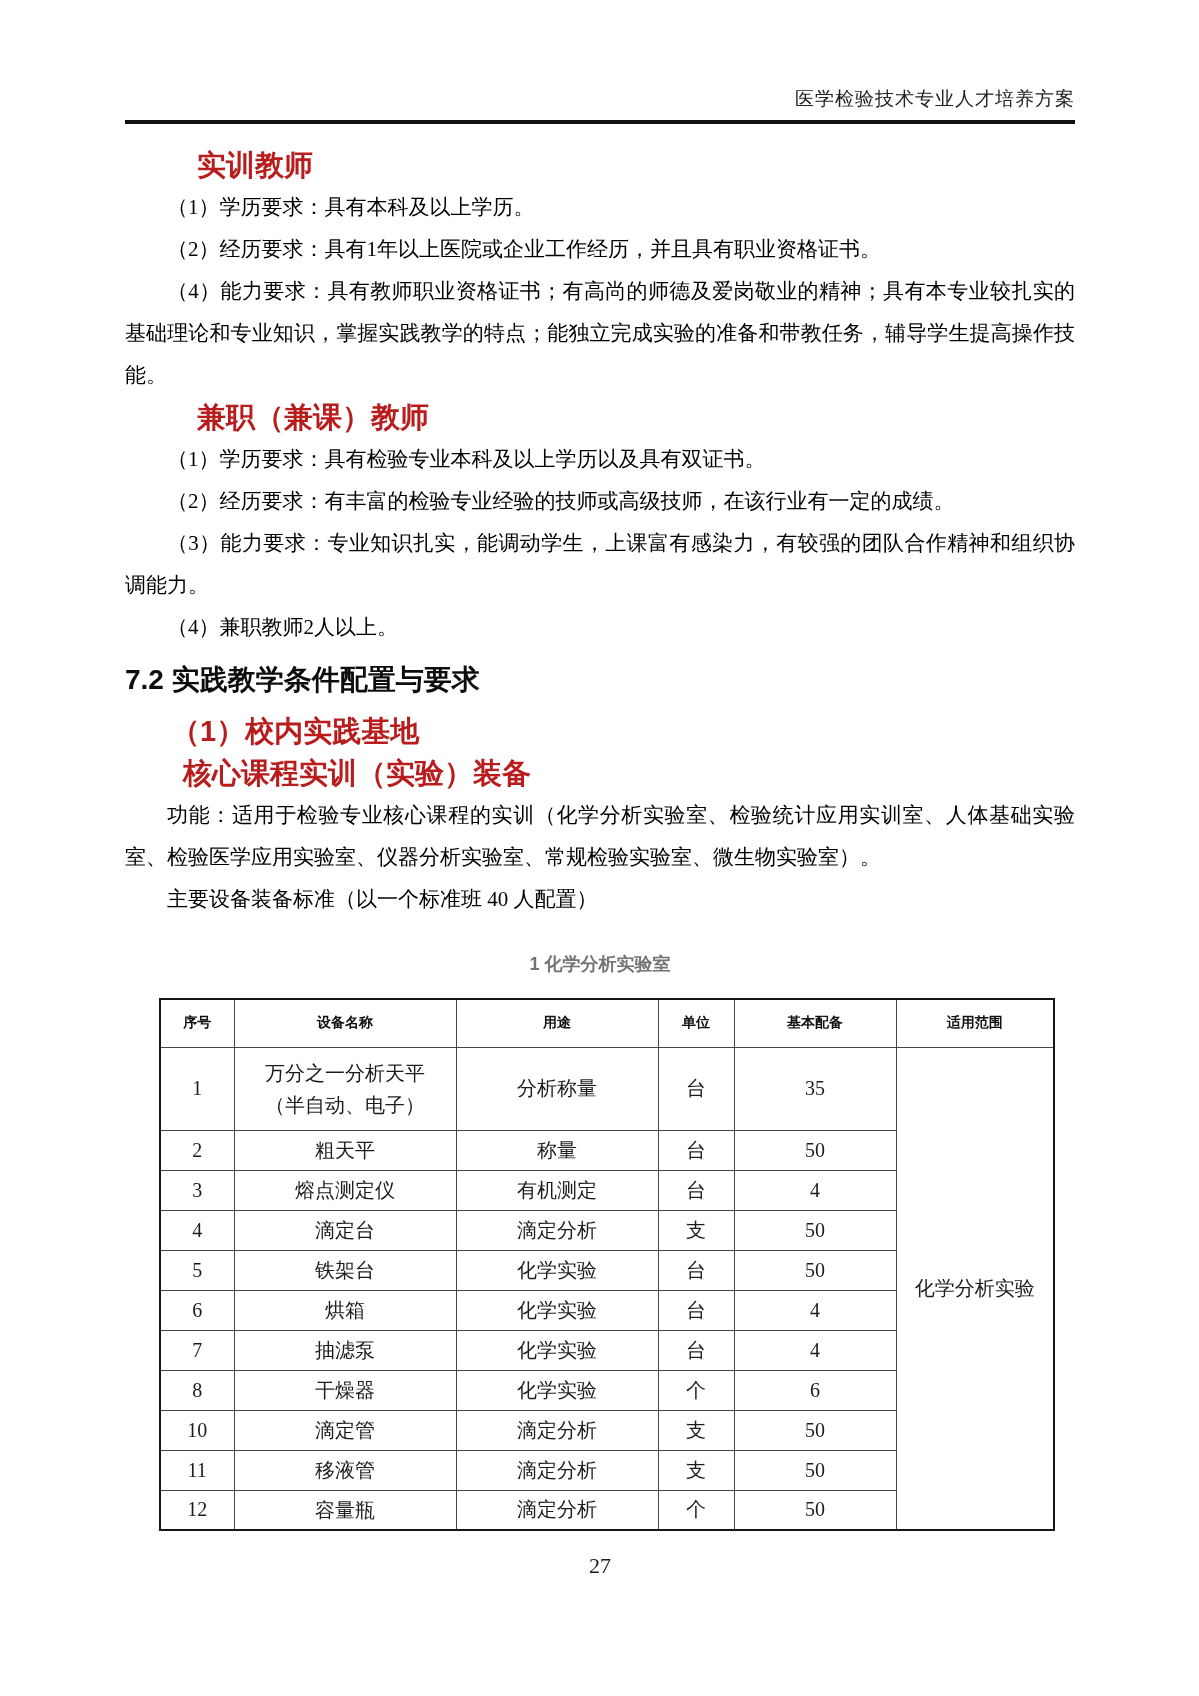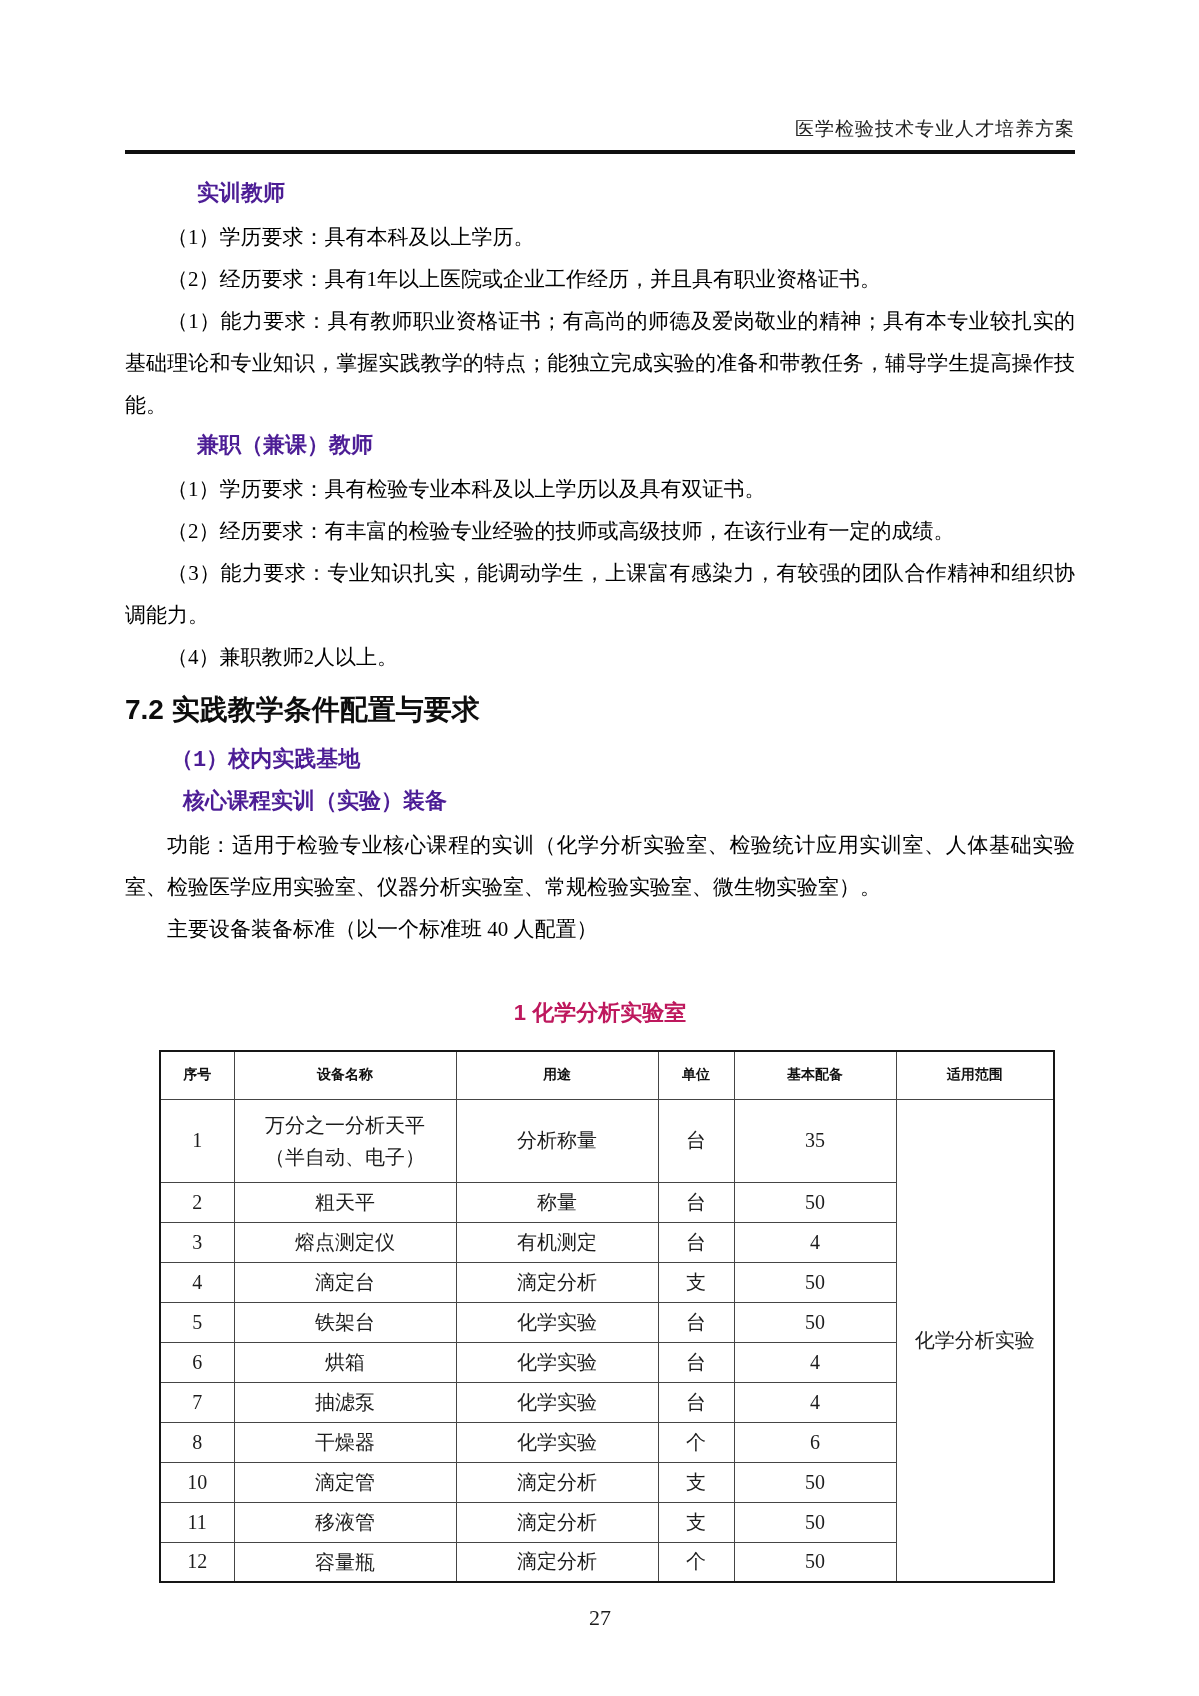--- a/index.html
+++ b/index.html
@@ -8,21 +8,21 @@
     position: relative;
     width: 1199px;
     height: 1696px;
     margin: 0 auto;
     background: #ffffff;
     color: #1c1c1c;
     font-family: "Liberation Serif", "DejaVu Serif", serif;
     overflow: hidden;
   }
   .content {
-    padding: 116px 124px 0 125px;
+    padding: 86px 124px 0 125px;
   }
   
   .doc-header {
     text-align: right;
     font-size: 19px;
     line-height: 26px;
     color: #222;
     letter-spacing: 1px;
   }
   .header-rule {
@@ -32,46 +32,46 @@
   }
   
   .para {
     font-size: 21px;
     line-height: 42px;
     text-indent: 42px;
     text-align: justify;
     color: #000000;
   }
   .sub-heading {
-    font-family: Liberation Mono, monospace;
-    font-weight: bold;
-    font-size: 22px;
+    font-family: Liberation Sans, sans-serif;
+    font-weight: bold;
+    font-size: 29px;
     line-height: 42px;
     text-indent: 72px;
-    color: #4c1d95;
+    color: #b91c1c;
   }
   .sub-heading.indent-sm { text-indent: 58px; }
   .sub-heading.indent-paren { text-indent: 46px; }
   .section-heading {
     font-family: "Liberation Sans", "DejaVu Sans", sans-serif;
     font-weight: bold;
     font-size: 28px;
     line-height: 40px;
     margin: 12px 0 10px 0;
     color: #0d0d0d;
   }
   
   .table-title {
     font-family: "Liberation Sans", "DejaVu Sans", sans-serif;
     font-weight: bold;
-    font-size: 22px;
+    font-size: 18px;
     text-align: center;
-    margin-top: 48px;
+    margin-top: 32px;
     margin-bottom: 22px;
-    color: #be185d;
+    color: #737373;
   }
   table.equip {
     border-collapse: collapse;
     margin-left: 34px;
     width: 894px;
     table-layout: fixed;
     border: 2px solid #161616;
   }
   table.equip th, table.equip td {
     border: 1px solid #454545;
@@ -106,21 +106,21 @@
   <div class="content">
 
     <div class="doc-header">
       <span>医学检验技术专业人才培养方案</span>
     </div>
     <div class="header-rule"></div>
 
     <div class="sub-heading" style="margin-top:20px;">实训教师</div>
     <p class="para">（1）学历要求：具有本科及以上学历。</p>
     <p class="para">（2）经历要求：具有1年以上医院或企业工作经历，并且具有职业资格证书。</p>
-    <p class="para">（1）能力要求：具有教师职业资格证书；有高尚的师德及爱岗敬业的精神；具有本专业较扎实的基础理论和专业知识，掌握实践教学的特点；能独立完成实验的准备和带教任务，辅导学生提高操作技能。</p>
+    <p class="para">（4）能力要求：具有教师职业资格证书；有高尚的师德及爱岗敬业的精神；具有本专业较扎实的基础理论和专业知识，掌握实践教学的特点；能独立完成实验的准备和带教任务，辅导学生提高操作技能。</p>
 
     <div class="sub-heading">兼职（兼课）教师</div>
     <p class="para">（1）学历要求：具有检验专业本科及以上学历以及具有双证书。</p>
     <p class="para">（2）经历要求：有丰富的检验专业经验的技师或高级技师，在该行业有一定的成绩。</p>
     <p class="para">（3）能力要求：专业知识扎实，能调动学生，上课富有感染力，有较强的团队合作精神和组织协调能力。</p>
     <p class="para">（4）兼职教师2人以上。</p>
 
     <div class="section-heading">7.2 实践教学条件配置与要求</div>
 
     <div class="sub-heading indent-paren">（1）校内实践基地</div>

